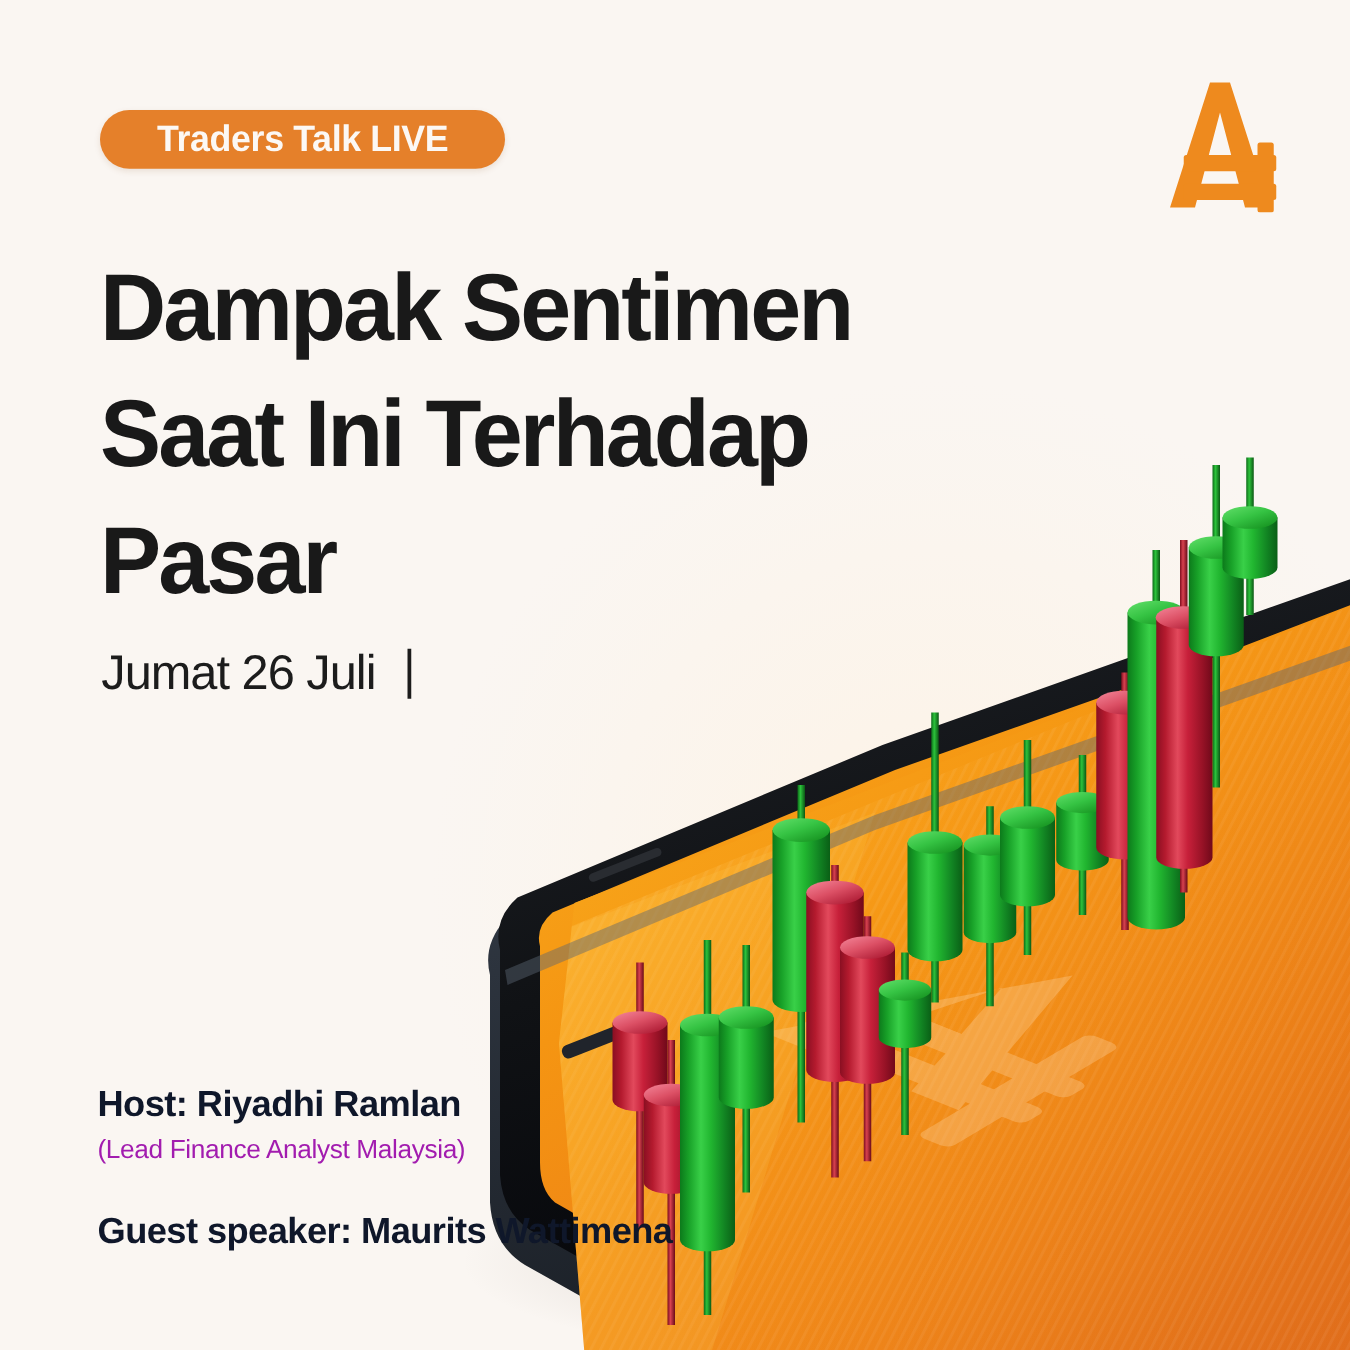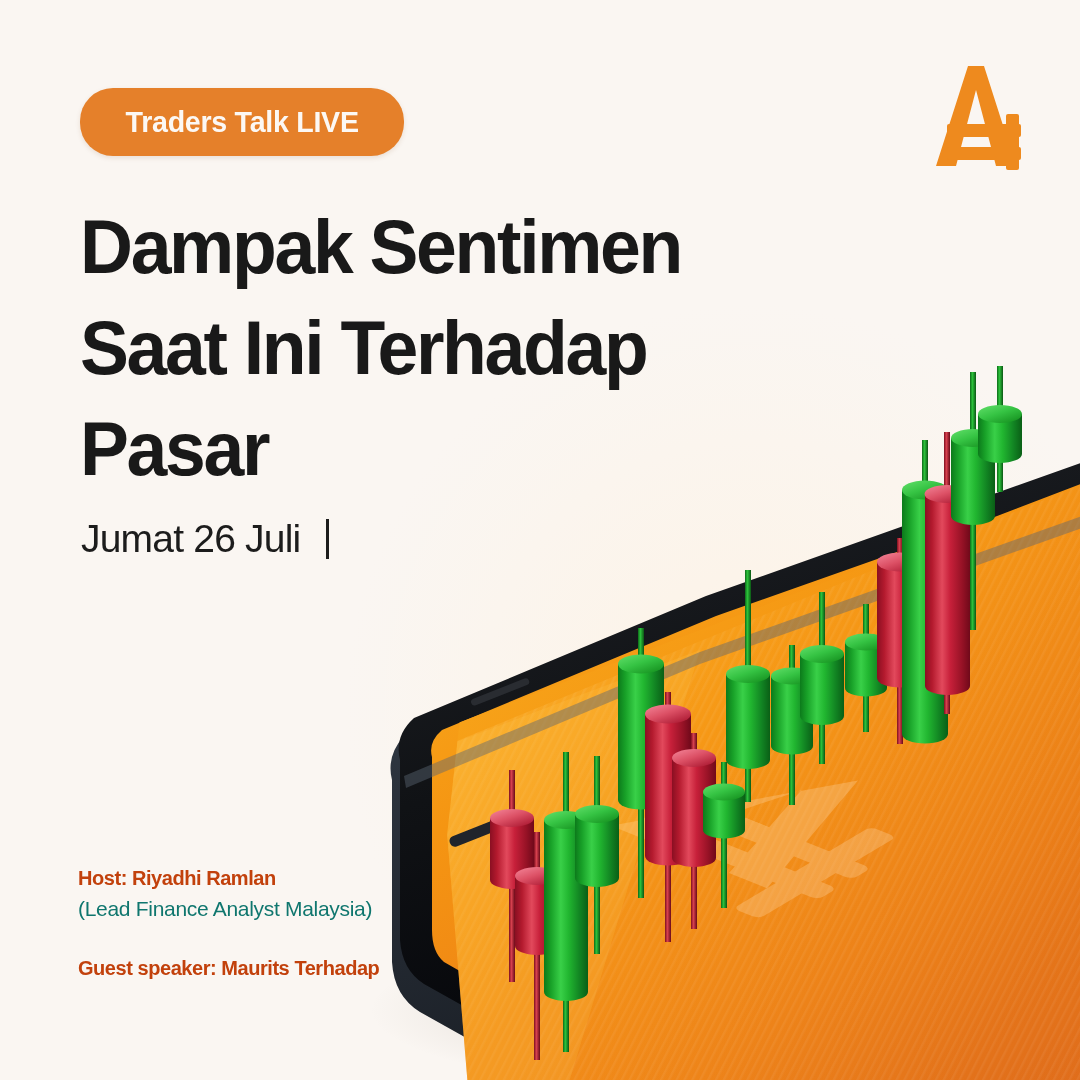--- a/index.html
+++ b/index.html
@@ -24,21 +24,21 @@
     background:radial-gradient(circle at 50% 50%, #FDF3E6 0%, rgba(253,243,230,0) 70%);
     pointer-events:none;
   }
 
   
   .logo { position:absolute; left:928px; top:62px; width:106px; height:108px; }
 
   
   .badge {
     position:absolute; left:80px; top:88px;
-    height:68px; padding:0 42px;
+    height:47px; padding:0 42px;
     display:flex; align-items:center; justify-content:center;
     border-radius:33px;
     background:#E5802A;
     box-shadow:0 2px 5px rgba(120,70,20,0.13);
   }
   .badge-text {
     color:#FCF8F4; font-size:29.5px; font-weight:bold;
     letter-spacing:-0.3px; white-space:nowrap;
     transform:scaleX(0.97);
   }
@@ -64,25 +64,25 @@
   .datetime .sep {
     display:inline-block; width:3px; height:40px;
     background:#1C1C1C; margin:0 15px 0 14px;
     vertical-align:middle;
   }
 
   
   .credits { position:absolute; left:78px; top:866px; width:470px; z-index:40; }
   .credit-block + .credit-block { margin-top:33px; }
   .credit-name {
-    color:#c2410c; font-size:20px; font-weight:bold;
+    color:#0f172a; font-size:29px; font-weight:bold;
     letter-spacing:-0.45px; white-space:nowrap; line-height:1.28;
   }
   .credit-role {
-    color:#0f766e; font-size:21px; font-weight:400;
+    color:#a21caf; font-size:21px; font-weight:400;
     letter-spacing:-0.3px; white-space:nowrap; line-height:1.35;
     margin-top:3px;
   }
 
   
   .artwork { position:absolute; left:0; top:0; width:1080px; height:1080px; }
   .artwork svg { display:block; }
 </style>
 </head>
 <body>
@@ -338,17 +338,17 @@
     <span>Jumat 26 Juli</span>
     <span class="sep"></span>
   </div>
 
   <div class="credits">
     <div class="credit-block">
       <div class="credit-name">Host: Riyadhi Ramlan</div>
       <div class="credit-role">(Lead Finance Analyst Malaysia)</div>
     </div>
     <div class="credit-block">
-      <div class="credit-name">Guest speaker: Maurits Terhadap</div>
+      <div class="credit-name">Guest speaker: Maurits Wattimena</div>
     </div>
   </div>
 
 </div>
 
 </body></html>

